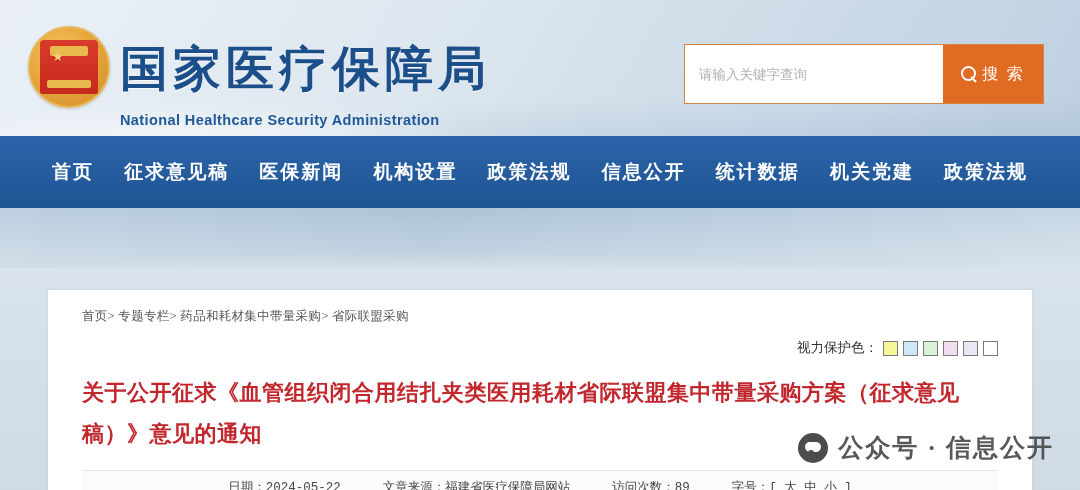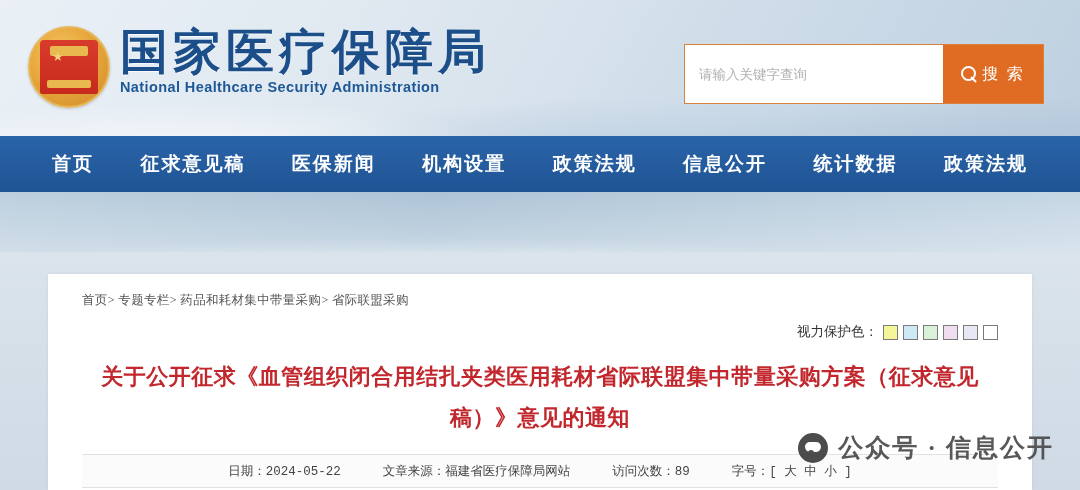--- a/index.html
+++ b/index.html
@@ -83,23 +83,24 @@
     left: 120px; top: 24px;
   }
   .site-title-cn {
     font-family: "Liberation Serif", serif;
     font-weight: bold;
     font-size: 48px;
     letter-spacing: 5px;
     color: #1c4f8a;
     line-height: 1.15;
     text-shadow: 0 1px 0 rgba(255,255,255,0.7);
+    margin-top: 17px;
   }
   .site-title-en {
-    margin-top: 0;
+    margin-top: 16px;
     font-size: 14.5px;
     font-weight: bold;
     letter-spacing: 0.4px;
     color: #1f5896;
   }
 
   
   .search-box {
     position: absolute;
     right: 36px; top: 44px;
@@ -152,21 +153,21 @@
     position: absolute;
     left: 10px; top: 10px;
     width: 7px; height: 2.2px;
     background: #fff;
     transform: rotate(45deg);
     transform-origin: left center;
   }
 
   
   .nav {
-    height: 56px;
+    height: 72px;
     background: linear-gradient(180deg, #2a64a8 0%, #1f5494 100%);
     display: flex;
     align-items: center;
     justify-content: space-between;
     padding: 0 52px;
     text-align: right;
   }
   .nav-item {
     color: #ffffff;
     font-size: 19px;
@@ -226,21 +227,20 @@
     font-family: "Liberation Serif", serif;
   }
   .swatch {
     width: 15px; height: 15px;
     border: 1px solid #7a7a7a;
     display: inline-block;
     cursor: pointer;
   }
   .article-title {
     margin-top: 16px;
-    text-align: center;
     color: #c1272d;
     font-family: "Liberation Serif", serif;
     font-weight: bold;
     font-size: 22px;
     line-height: 1.85;
     letter-spacing: 0.5px;
   }
   .meta-bar {
     margin-top: 16px;
     border-top: 1px solid #e2e2e2;
@@ -328,20 +328,21 @@
   </div>
 
   <div class="nav">
     <div class="nav-item">首页</div>
     <div class="nav-item">征求意见稿</div>
     <div class="nav-item">医保新闻</div>
     <div class="nav-item">机构设置</div>
     <div class="nav-item">政策法规</div>
     <div class="nav-item">信息公开</div>
     <div class="nav-item">统计数据</div>
+    <div class="nav-item">机关党建</div>
     <div class="nav-item">政策法规</div>
   </div>
 
   <div class="subbanner"></div>
 
   <div class="content-wrap">
     <div class="card">
 
       <div class="breadcrumb">首页&gt; 专题专栏&gt; 药品和耗材集中带量采购&gt; 省际联盟采购</div>
 

